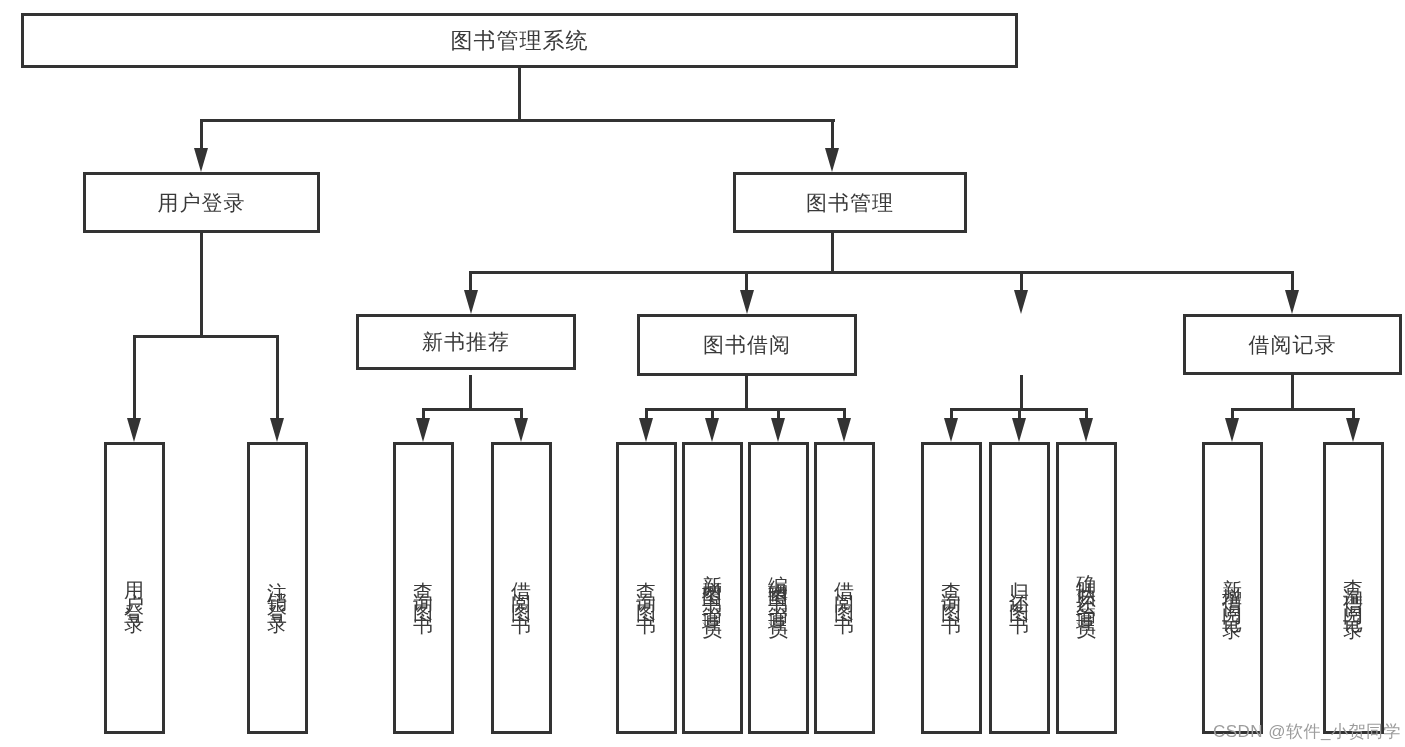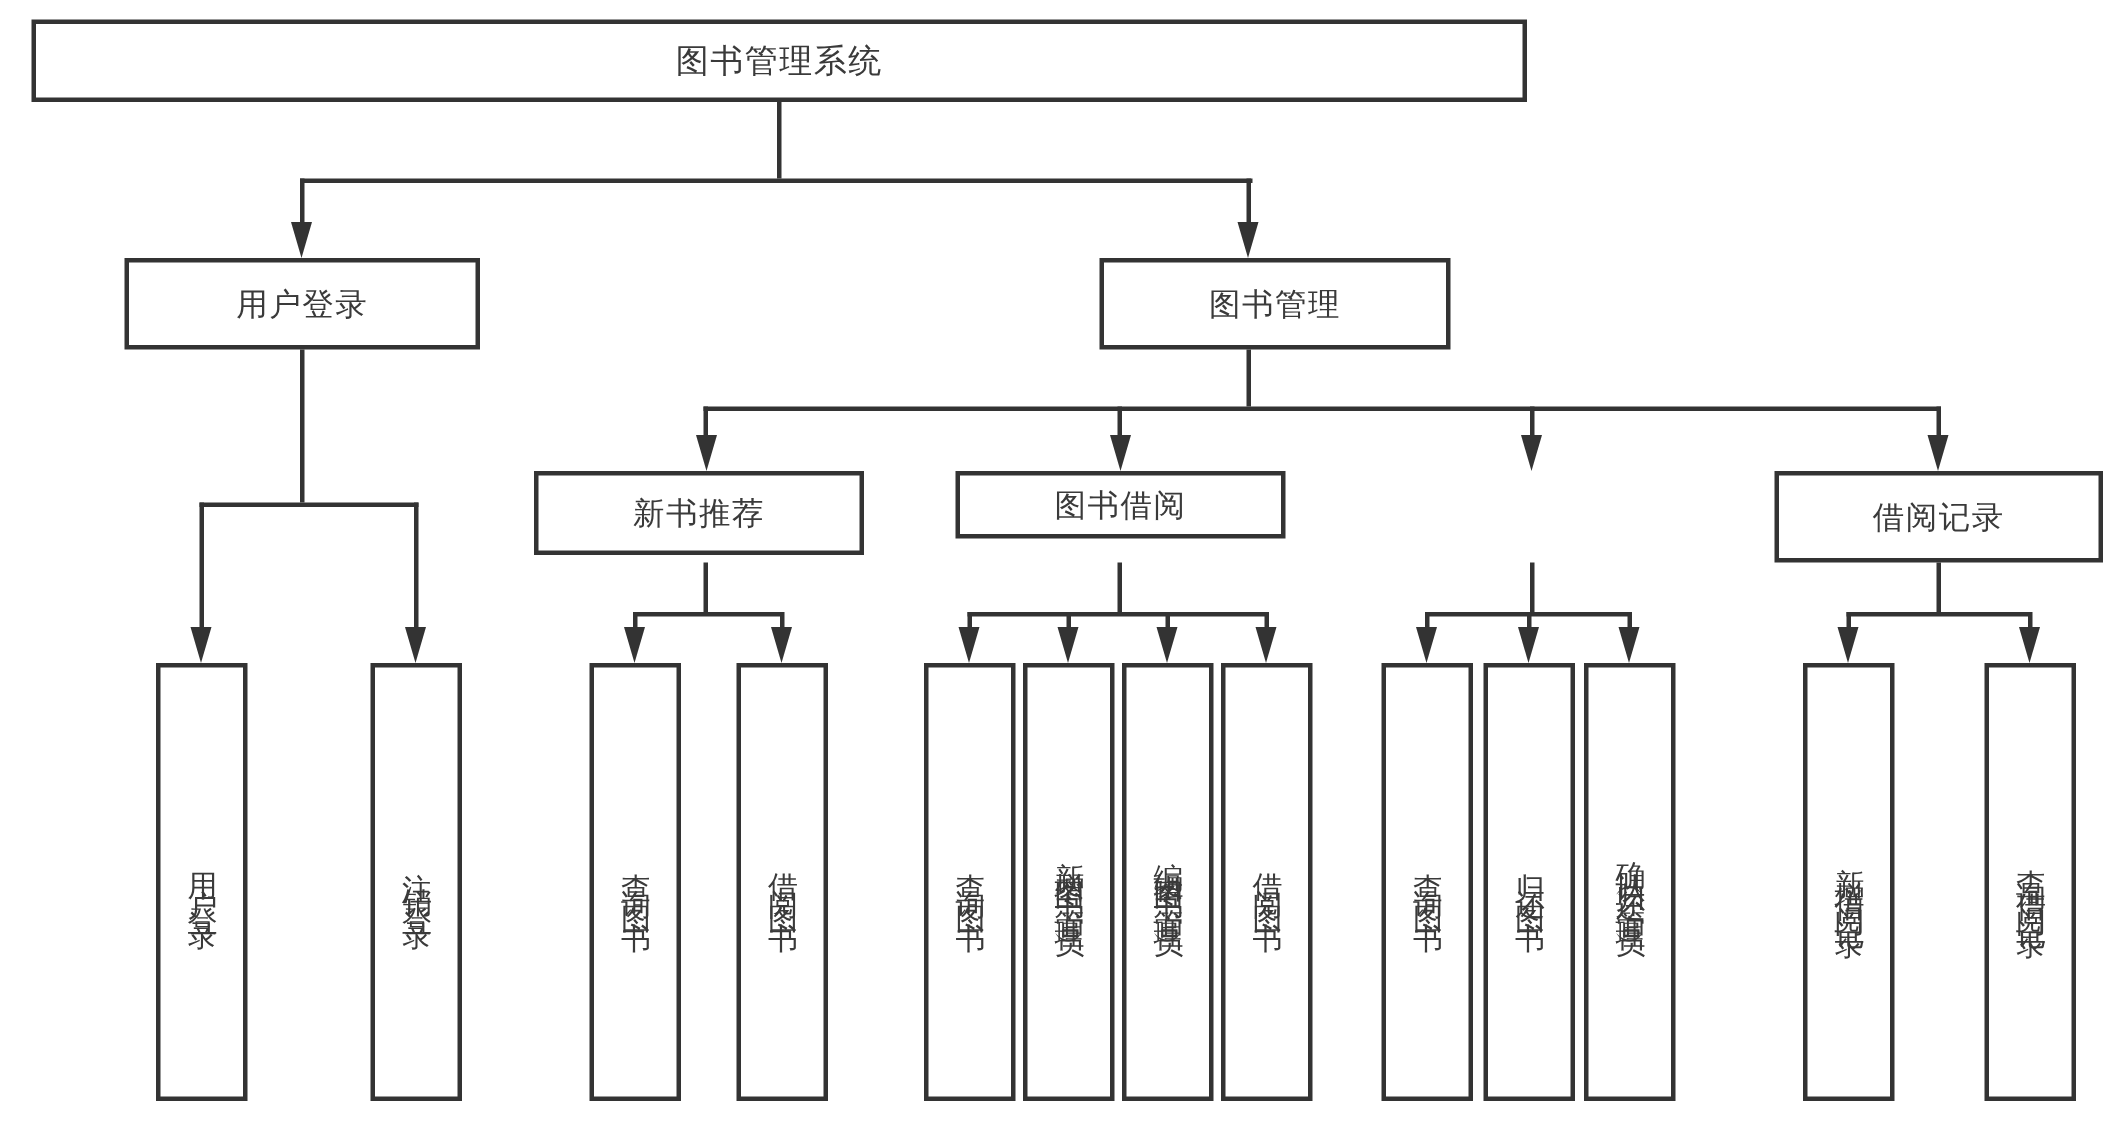--- a/index.html
+++ b/index.html
@@ -51,21 +51,21 @@
   <div class="box" style="left:83px;top:172px;width:237px;height:61px;">
     <span>用户登录</span>
   </div>
   <div class="box" style="left:716px;top:172px;width:234px;height:61px;margin-left:17px;">
     <span>图书管理</span>
   </div>
 
   <div class="box" style="left:356px;top:314px;width:220px;height:56px;">
     <span>新书推荐</span>
   </div>
-  <div class="box" style="left:637px;top:314px;width:220px;height:45px;align-items:center;">
+  <div class="box" style="left:637px;top:314px;width:220px;height:62px;align-items:center;">
     <span>图书借阅</span>
   </div>
   <div class="box" style="left:1183px;top:314px;width:219px;height:61px;">
     <span>借阅记录</span>
   </div>
 
   <div class="leaf" style="left:104px;">
     <span class="vtext">用户登录</span>
     </div>
   <div class="leaf" style="left:247px;">
@@ -157,14 +157,15 @@
   <div class="vline" style="left:1085px;top:408px;height:12px;"></div>
   <div class="arr" style="left:1079px;top:418px;"></div>
 
   <div class="vline" style="left:1291px;top:375px;height:33px;"></div>
   <div class="hline" style="left:1231px;top:408px;width:123px;"></div>
   <div class="vline" style="left:1231px;top:408px;height:12px;"></div>
   <div class="arr" style="left:1225px;top:418px;"></div>
   <div class="vline" style="left:1352px;top:408px;height:12px;"></div>
   <div class="arr" style="left:1346px;top:418px;"></div>
 
+  <div class="watermark">CSDN @软件_小贺同学</div>
 
 </div>
 
 </body></html>

